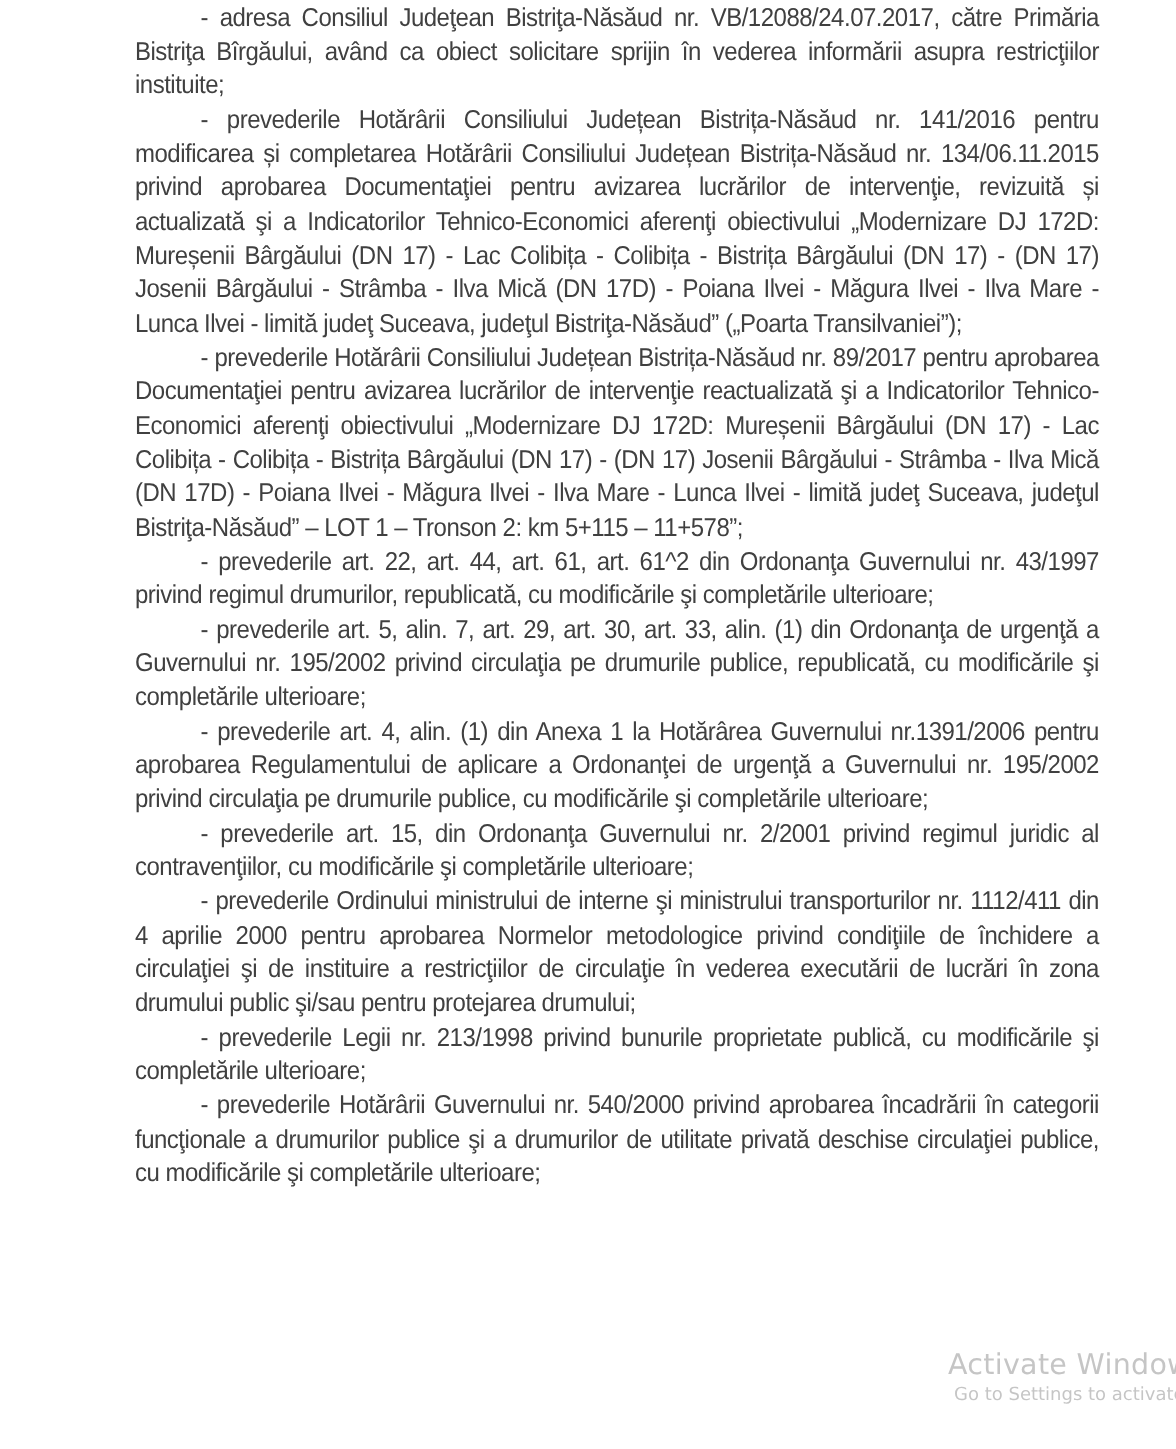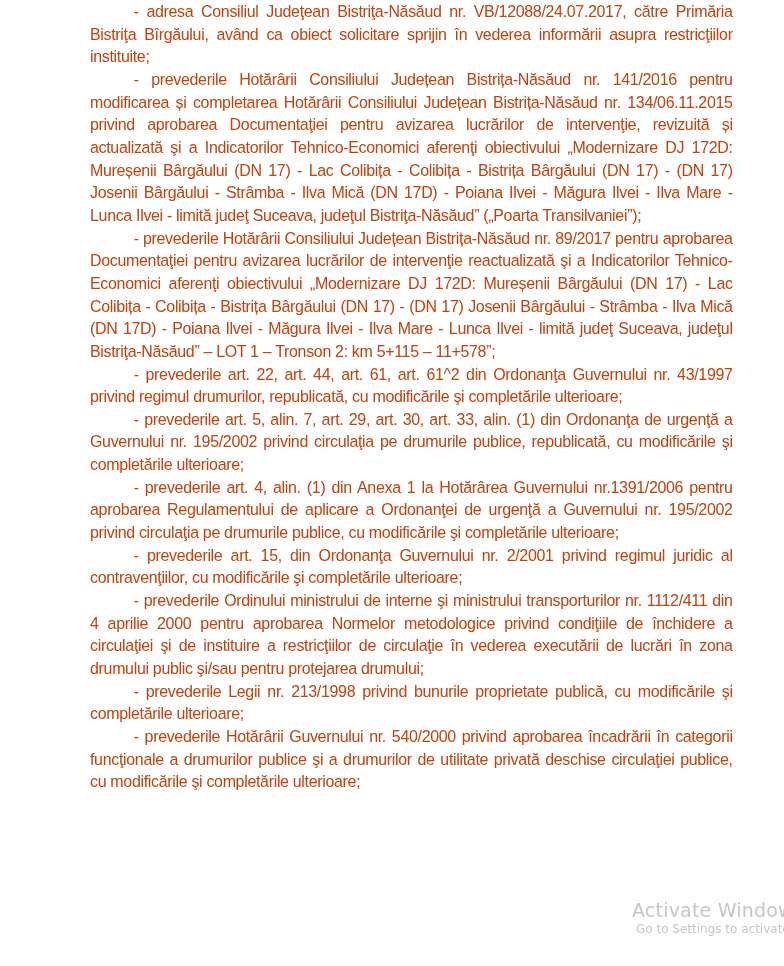--- a/index.html
+++ b/index.html
@@ -14,21 +14,21 @@
       position: relative;
     }
     .page {
       position: absolute;
       left: 90px;
       top: 0px;
       width: 643px;
       font-family: "Liberation Sans", "DejaVu Sans", sans-serif;
       font-size: 17.2px;
       line-height: 22.65px;
-      color: #c2410c;
+      color: #404040;
       letter-spacing: -0.35px;
     }
     .para {
       margin: 0;
       text-align: justify;
       text-align-last: left;
       text-indent: 47px;
       transform: scaleX(0.93);
       transform-origin: left top;
       width: 691px;

